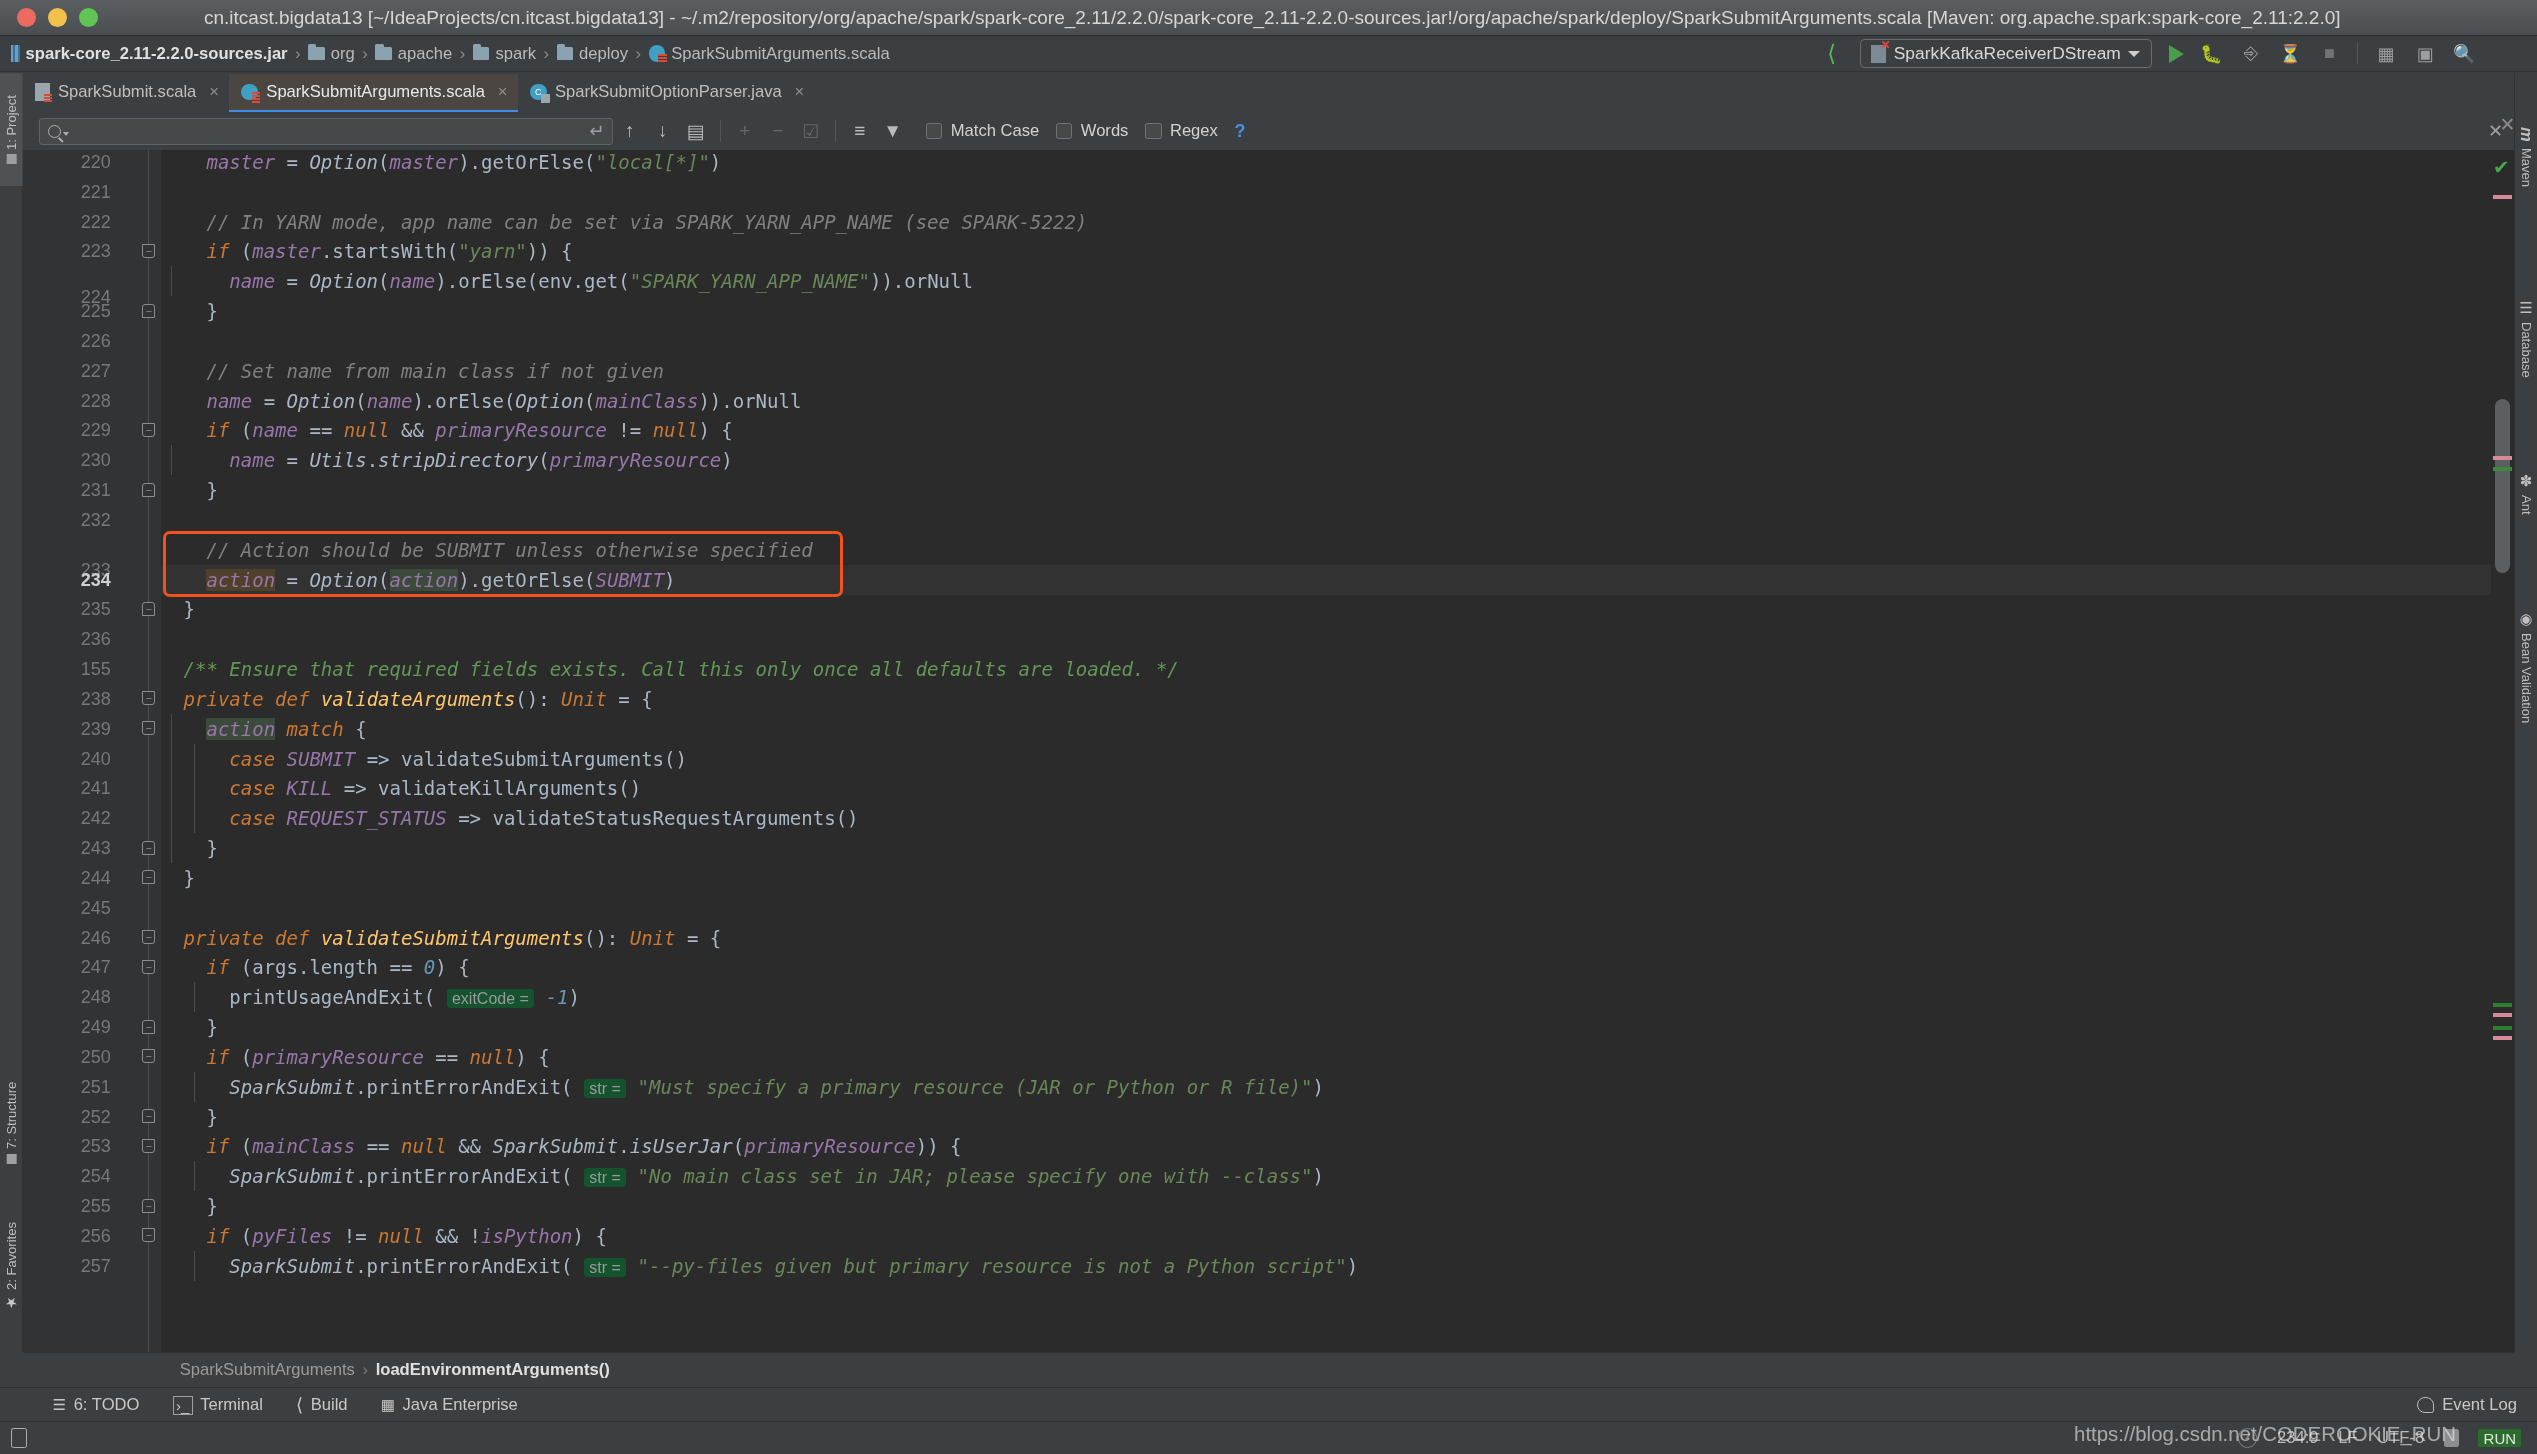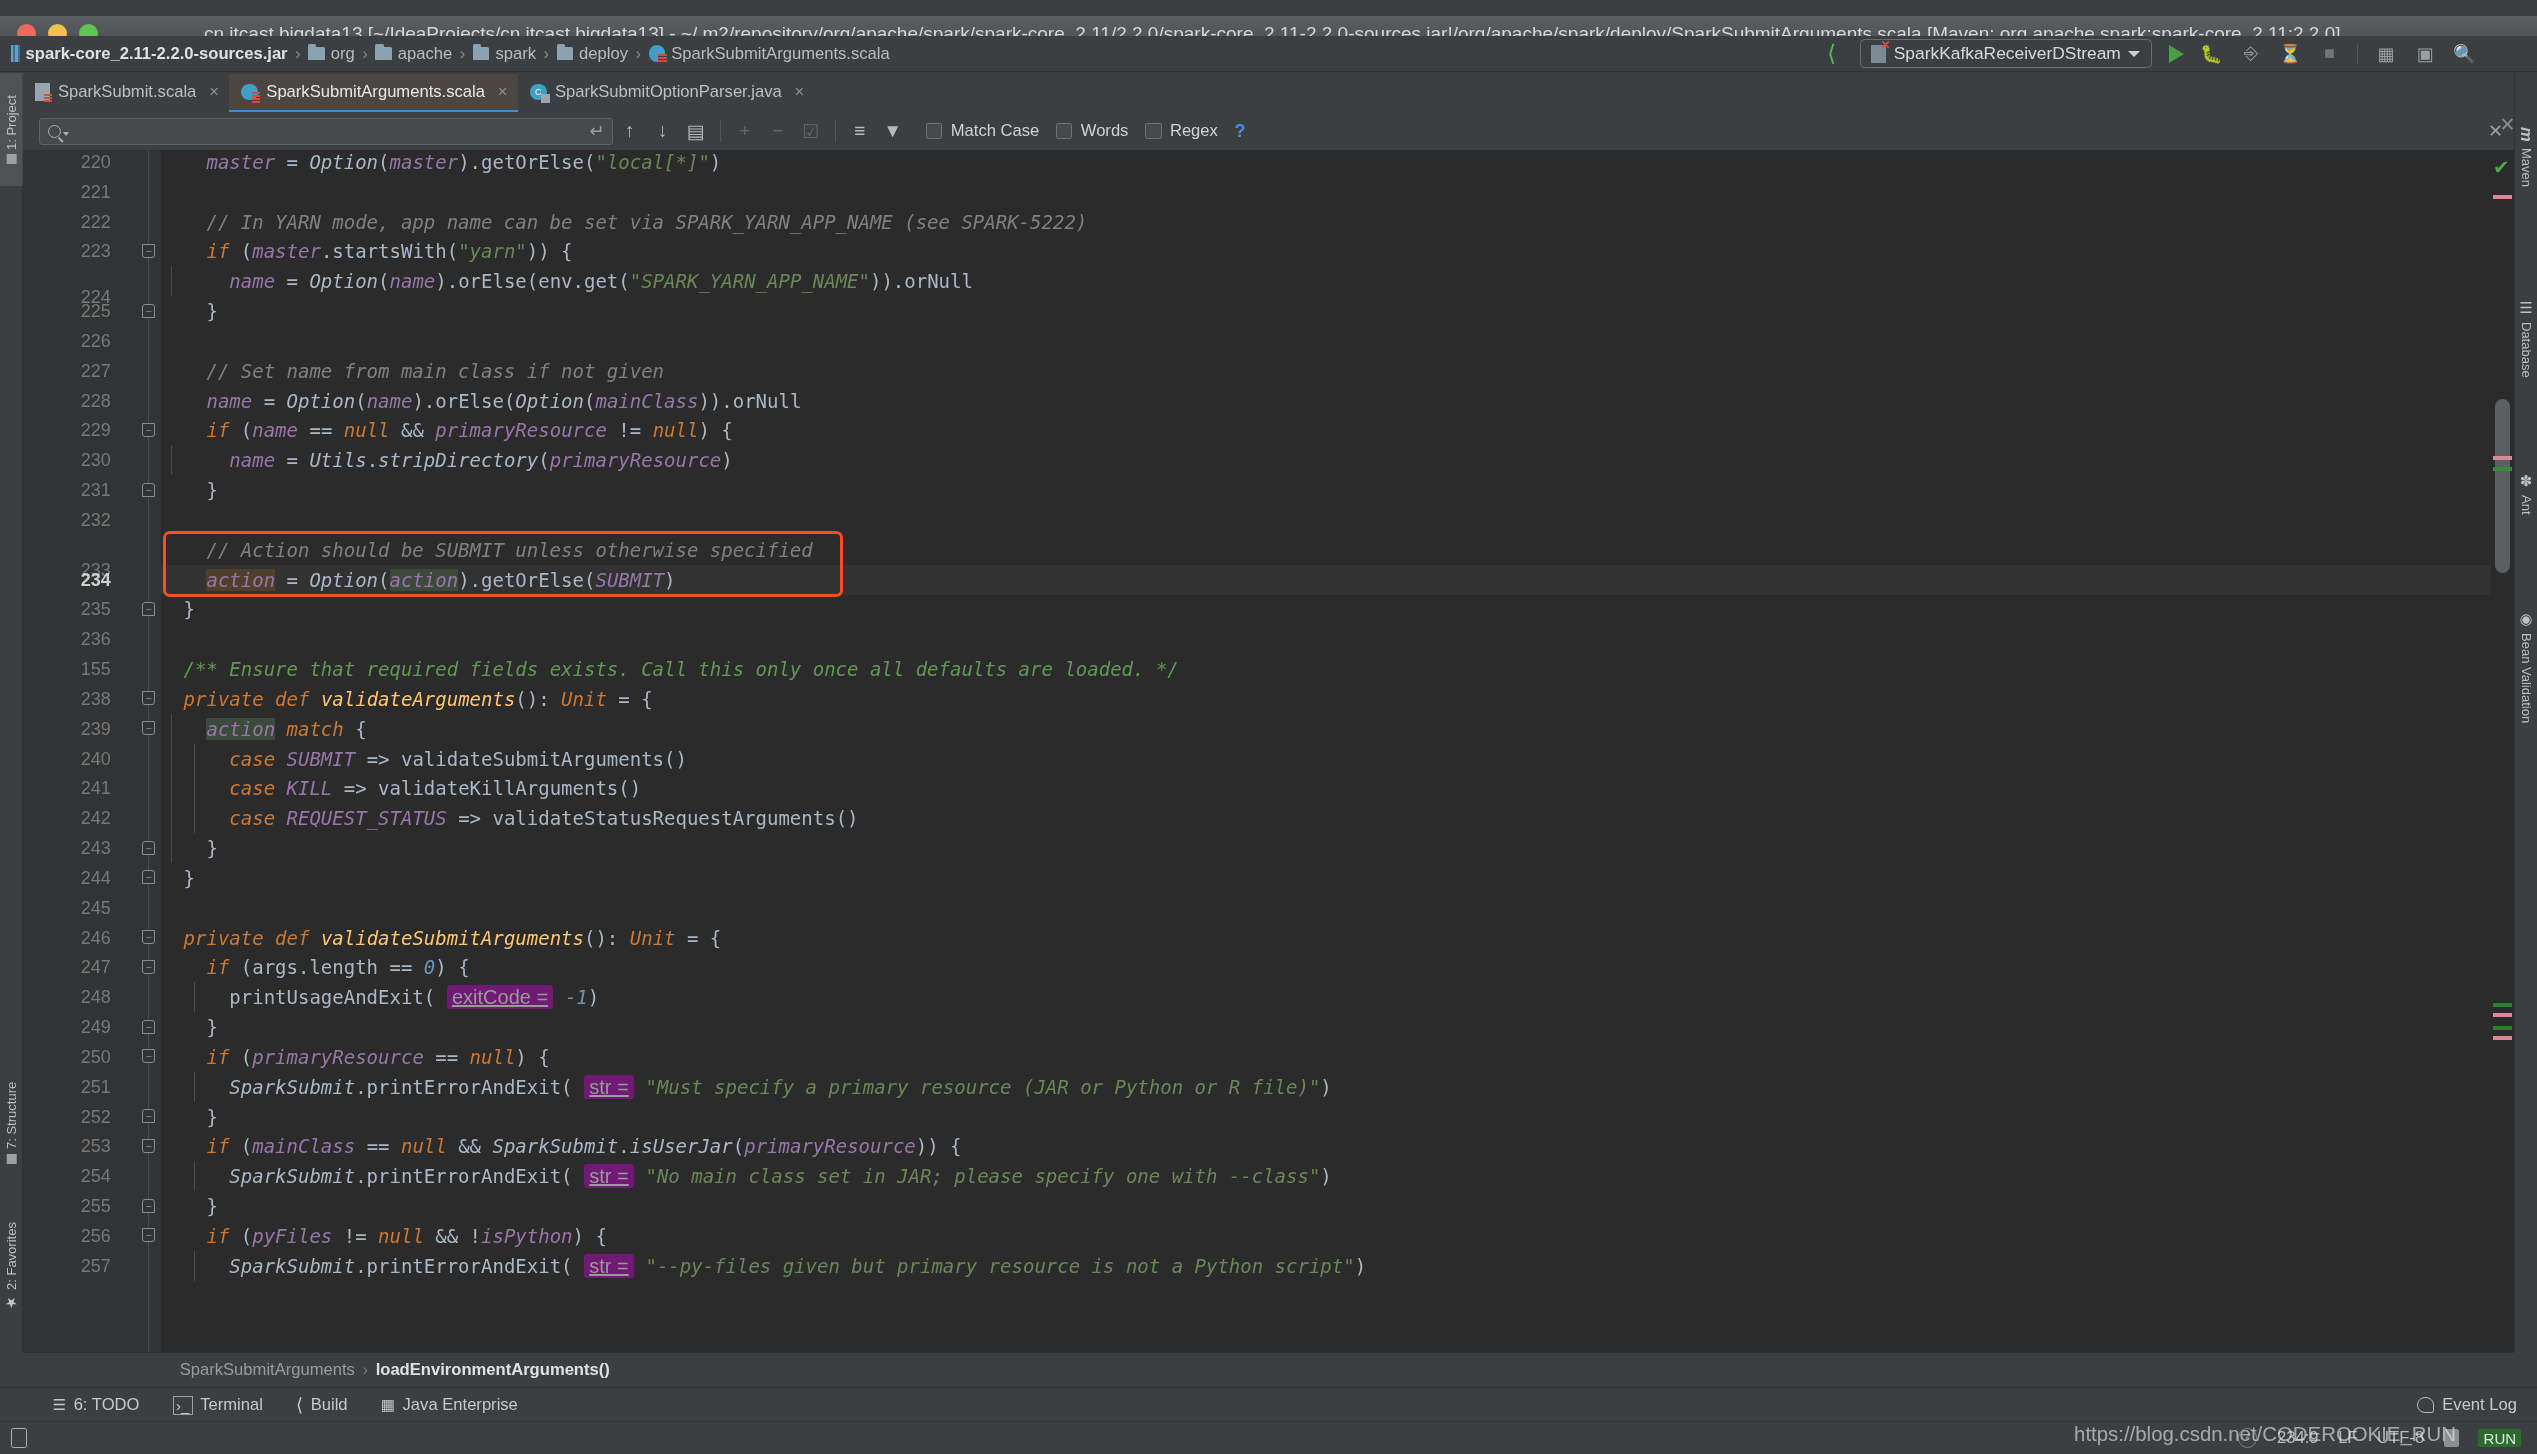--- a/index.html
+++ b/index.html
@@ -6,21 +6,21 @@
   html, body {
     width: 2538px; height: 1455px;
     background: #3c3f41;
     font-family: "Liberation Sans", sans-serif;
     overflow: hidden;
   }
   #app { position: relative; width: 2538px; height: 1455px; }
 
   
   .titlebar {
-    position: absolute; left: 0; top: 16px; width: 2538px; height: 36px;
+    position: absolute; left: 0; top: 0; width: 2538px; height: 36px;
     background: linear-gradient(#5b5f61, #4a4d4f);
     border-bottom: 0.8px solid #2b2b2b;
     display: flex; align-items: center;
   }
   .traffic { display: flex; gap: 12px; padding-left: 16.6px; align-items: center; }
   .tl { width: 19px; height: 19px; border-radius: 50%; }
   .tl.red { background: #ec6a5f; }
   .tl.yellow { background: #f2c14c; }
   .tl.green { background: #62c454; }
   .titlebar-text {
@@ -170,22 +170,22 @@
   .kw  { color:#cc7832; }
   .str { color:#6a8759; }
   .fld { color:#9876aa; font-style:italic; }
   .num { color:#6897bb; }
   .fn  { color:#ffc66d; }
   .cls { color:#a9b7c6; }
   .ital{ font-style:italic; }
   .hl-write { background:#50402b; }
   .hl-read  { background:#3c4a3c; }
   .hint {
-    background:#701a75; color:#9a9a9a; border-radius:3px;
-    padding:0.8px 5.3px; font-size:20px; font-family:"Liberation Sans",sans-serif;text-decoration:underline;
+    background:#14532d; color:#9a9a9a; border-radius:3px;
+    padding:0.8px 5.3px; font-size:16px; font-family:"Liberation Sans",sans-serif;
   }
 
   .redbox {
     position:absolute; border:3px solid #f4511e; border-radius:6.8px;
     pointer-events:none;
   }
 
   .caret-line { position:absolute; left:0; right:0; background:#323232; }
 
   

